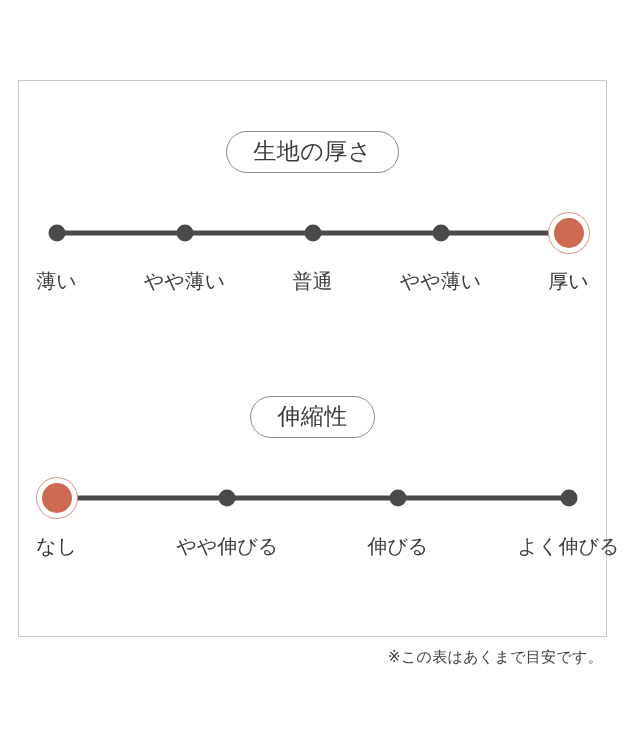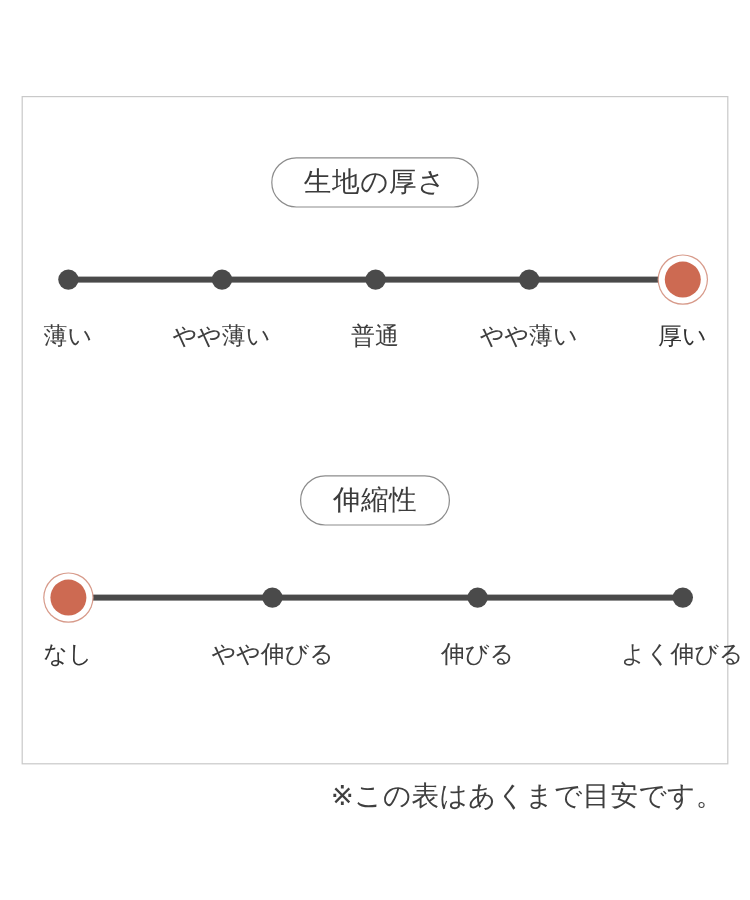--- a/index.html
+++ b/index.html
@@ -111,21 +111,21 @@
   }
   .tick-label.active {
     font-weight: normal;
     color: #333333;
   }
 
   .footnote {
     position: absolute;
     right: 22px;
     top: 648px;
-    font-size: 23px;
+    font-size: 15px;
     color: #3f3f3f;
     letter-spacing: 0.3px;
     white-space: nowrap;
   }
 </style>
 </head>
 <body>
 
 <div class="spec-card">
 

